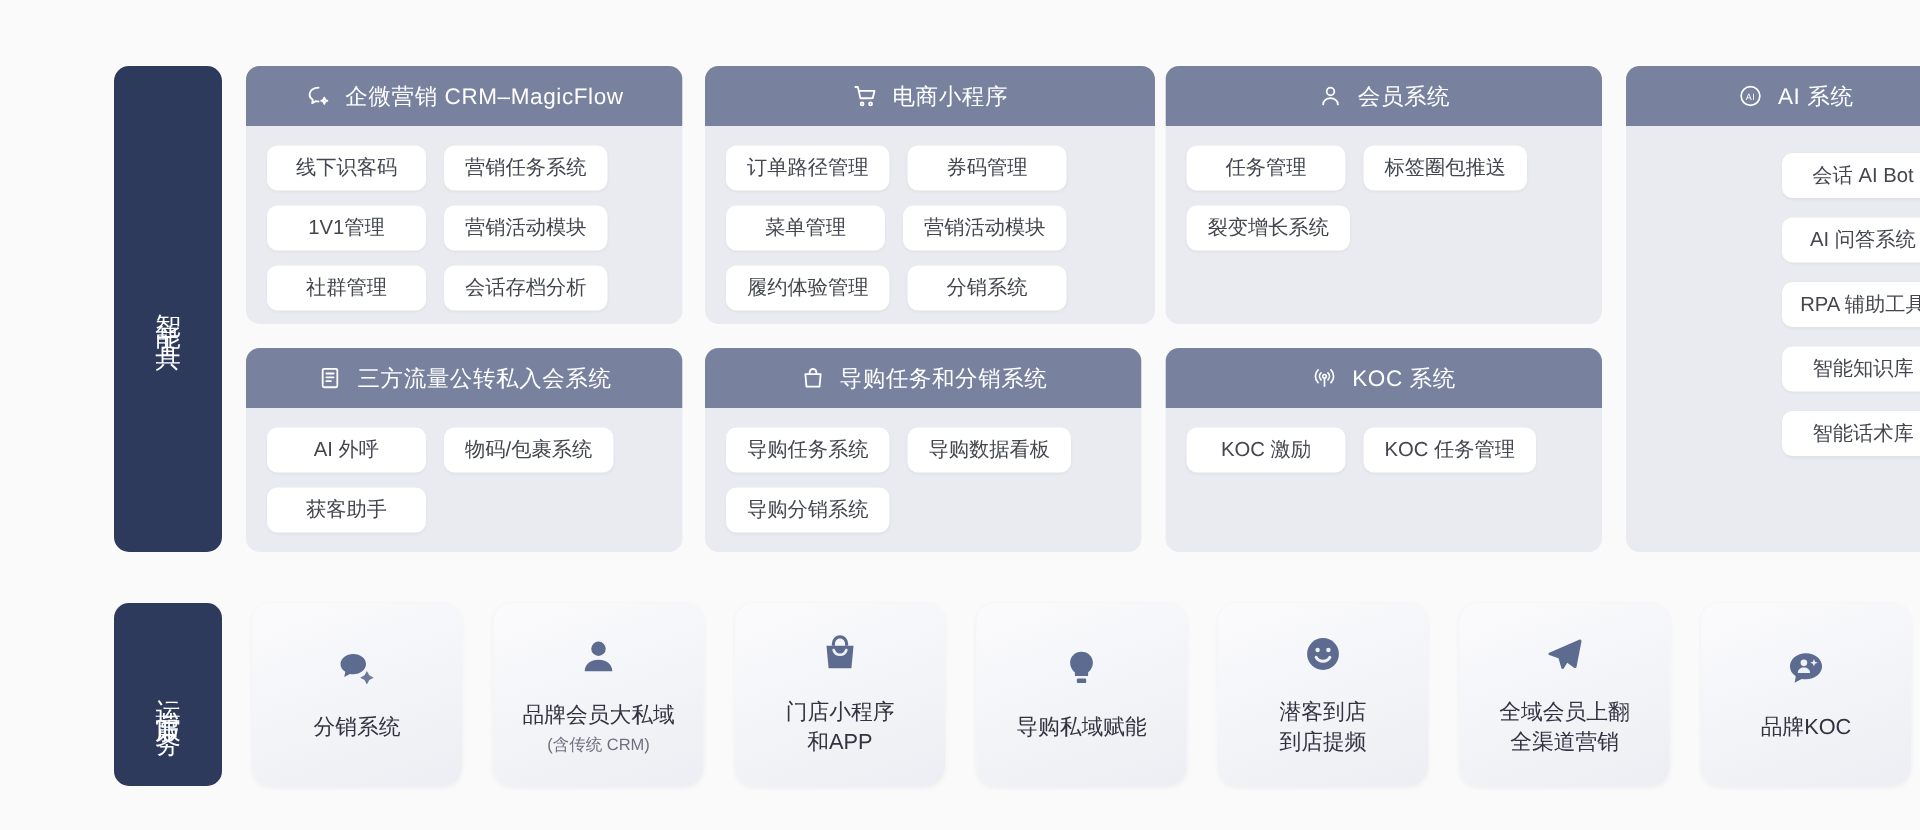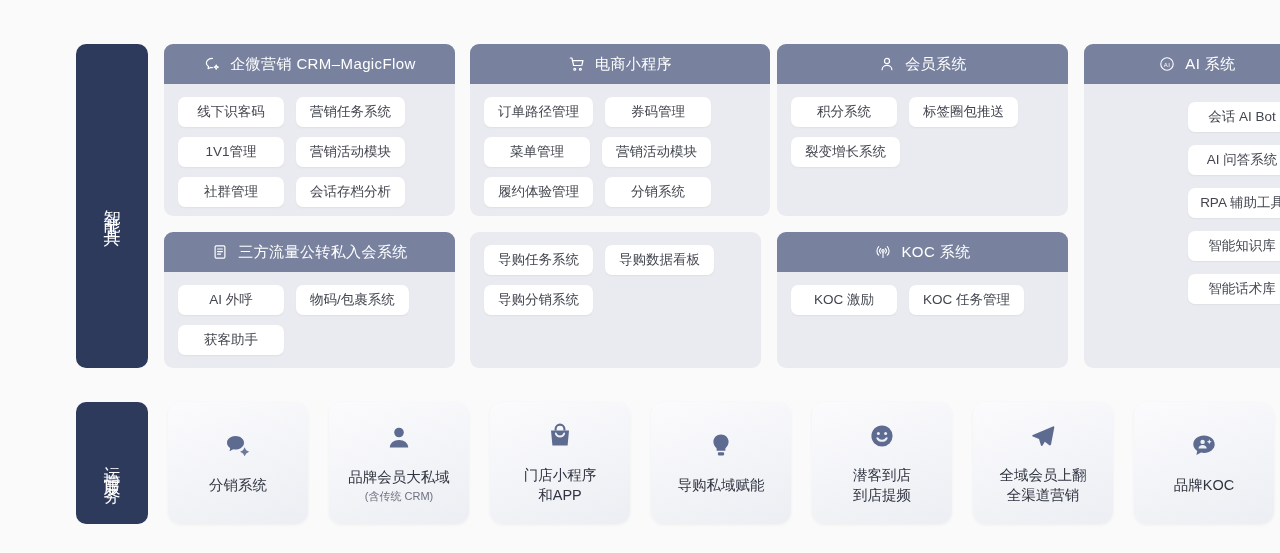--- a/index.html
+++ b/index.html
@@ -189,21 +189,21 @@
     <div class="syscard-head">
       <span class="hicon">
         <svg width="18" height="18" viewBox="0 0 24 24" fill="none" stroke="#ffffff" stroke-width="1.6" stroke-linecap="round" stroke-linejoin="round">
           <circle cx="12" cy="8" r="3.4"></circle>
           <path d="M5.5 19.5c0-3.3 2.9-5.6 6.5-5.6s6.5 2.3 6.5 5.6"></path>
         </svg>
       </span>
       <span>会员系统</span>
     </div>
     <div class="syscard-body">
-      <div class="pill">积分系统</div>
+      <div class="pill">任务管理</div>
       <div class="pill">标签圈包推送</div>
       <div class="pill">裂变增长系统</div>
     </div>
   </div>
 
   <div class="syscard" id="card-ai">
     <div class="syscard-head">
       <span class="hicon">
         <svg width="18" height="18" viewBox="0 0 24 24" fill="none" stroke="#ffffff" stroke-width="1.5" stroke-linecap="round" stroke-linejoin="round">
           <circle cx="12" cy="12" r="8.3"></circle>
@@ -232,20 +232,29 @@
       <span>三方流量公转私入会系统</span>
     </div>
     <div class="syscard-body">
       <div class="pill">AI 外呼</div>
       <div class="pill">物码/包裹系统</div>
       <div class="pill">获客助手</div>
     </div>
   </div>
 
   <div class="syscard" id="card-guide">
+    <div class="syscard-head">
+      <span class="hicon">
+        <svg width="18" height="18" viewBox="0 0 24 24" fill="none" stroke="#ffffff" stroke-width="1.6" stroke-linecap="round" stroke-linejoin="round">
+          <path d="M5.2 8.5h13.6l-1 11.2H6.2z"></path>
+          <path d="M9 8.5V7a3 3 0 0 1 6 0v1.5"></path>
+        </svg>
+      </span>
+      <span>导购任务和分销系统</span>
+    </div>
     <div class="syscard-body">
       <div class="pill">导购任务系统</div>
       <div class="pill">导购数据看板</div>
       <div class="pill">导购分销系统</div>
     </div>
   </div>
 
   <div class="syscard" id="card-koc">
     <div class="syscard-head">
       <span class="hicon">

